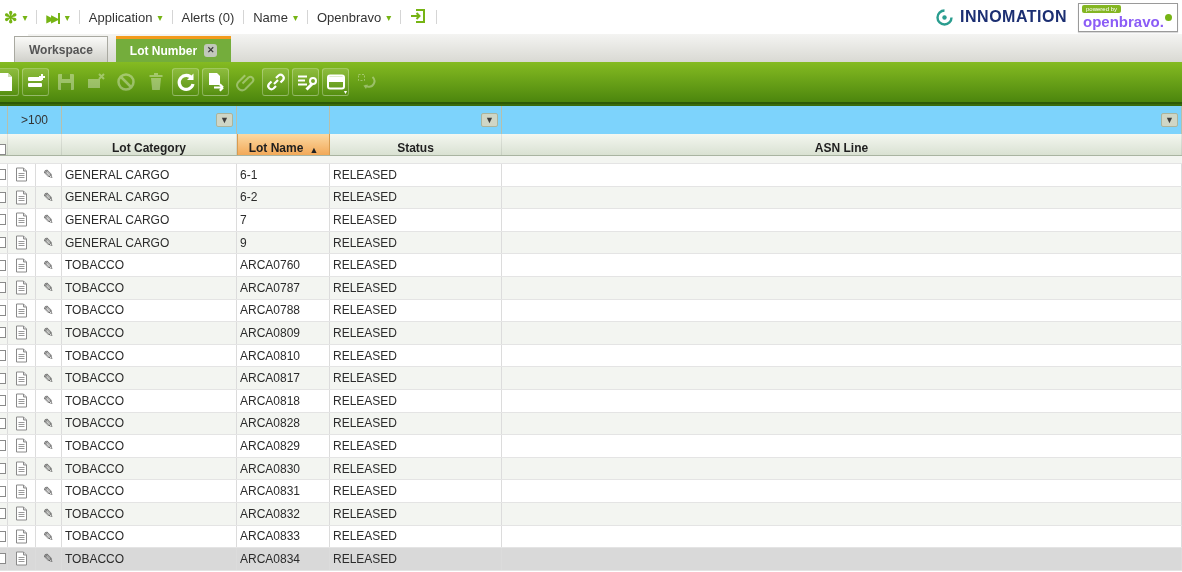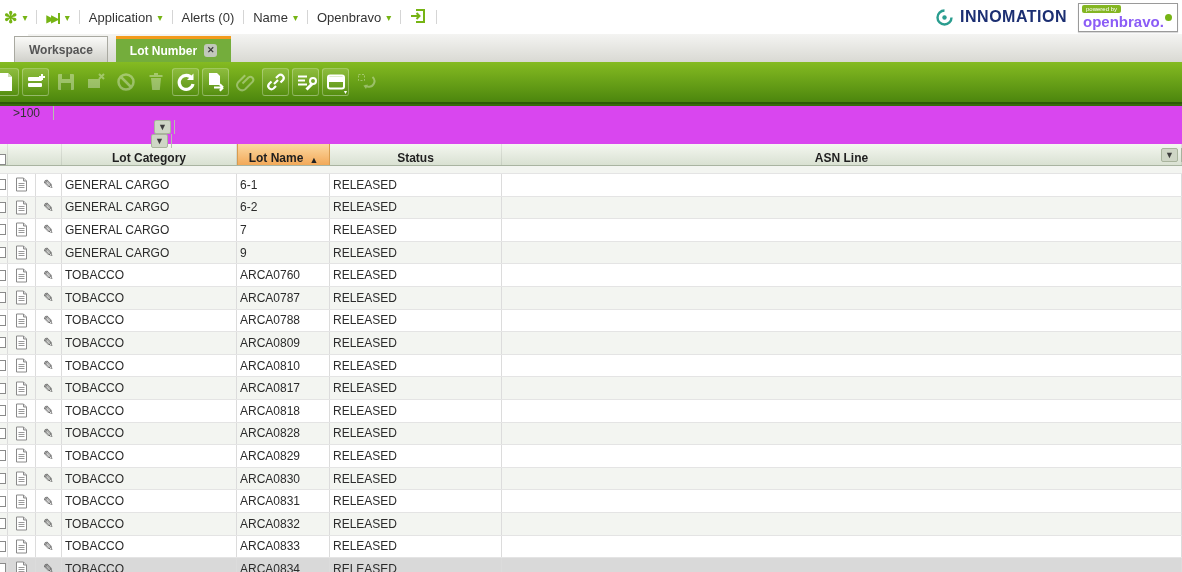--- a/index.html
+++ b/index.html
@@ -60,22 +60,22 @@
   .tbtn{width:27px;height:28px;margin-right:3px;display:flex;align-items:center;justify-content:center;
     border-radius:3px;position:relative;cursor:pointer;}
   .tbtn:first-child{margin-left:-8px;}
   .tbtn.enabled{border:1px solid rgba(255,255,255,.28);
     background:linear-gradient(rgba(255,255,255,.14),rgba(255,255,255,0));}
   .tbtn.disabled{opacity:.35;}
   .tbtn svg{display:block;}
   .tbtn .mini-caret{position:absolute;right:1px;bottom:0;color:#fff;font-size:6px;line-height:6px;}
 
   
-  .filterrow{height:40px;background:#d946ef;border-top:2px solid #396b0d;display:flex;
-    font-size:12px;color:#333;flex-direction:column;}
+  .filterrow{height:30px;background:#7dd3fc;border-top:2px solid #396b0d;display:flex;
+    font-size:12px;color:#333;}
   .fcell{height:100%;border-right:1px solid #b6c0ac;display:flex;align-items:center;}
   .fcell.count{justify-content:center;}
   .fcell .farrow{margin-left:auto;margin-right:3px;font-size:9px;color:#3e3e3e;
     background:#cfd6c6;border:1px solid #a9b49d;border-radius:2px;padding:1px 3px;line-height:10px;}
 
   
   .w-check{width:8px;}
   .w-count{width:54px;}
   .w-doc{width:28px;}
   .w-edit{width:26px;}

